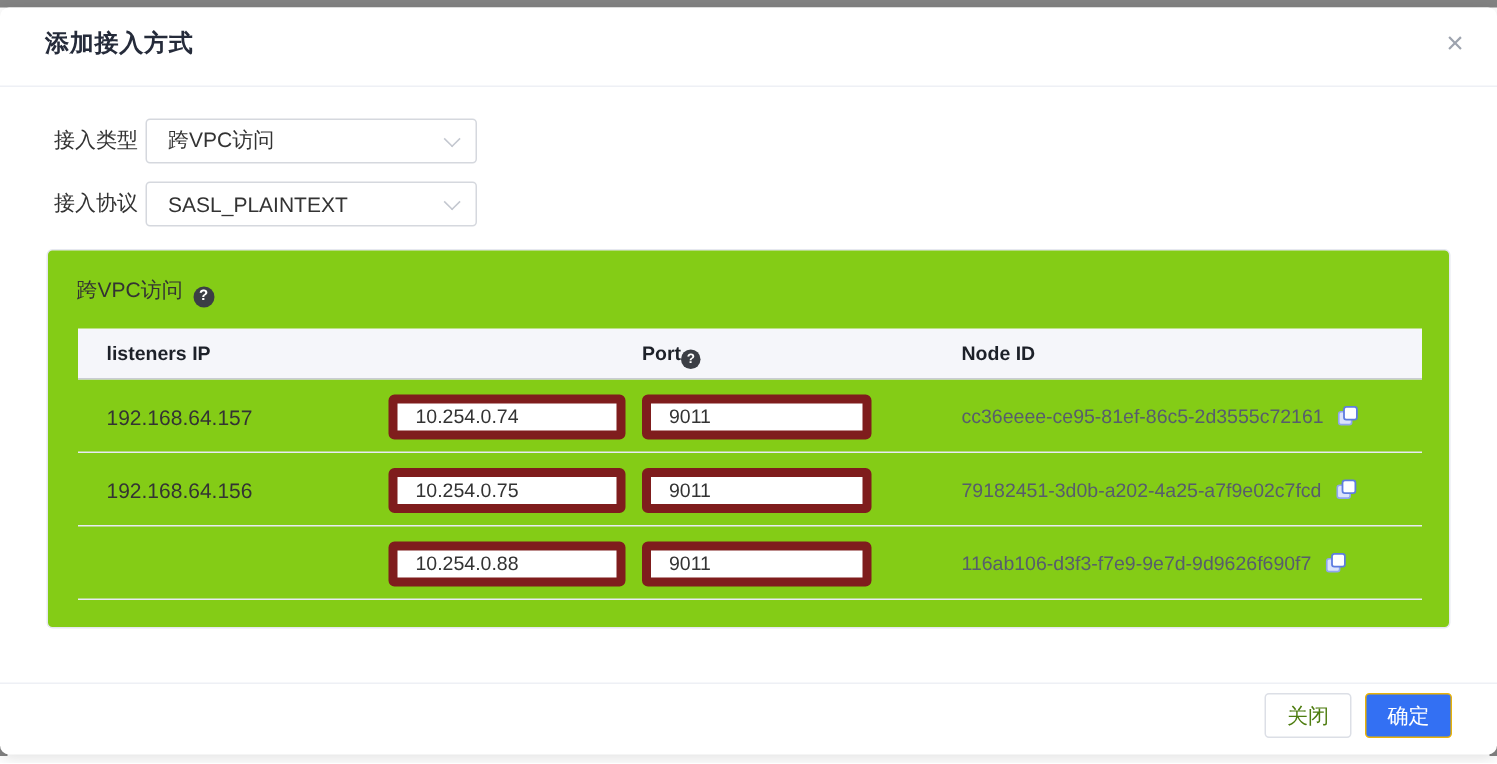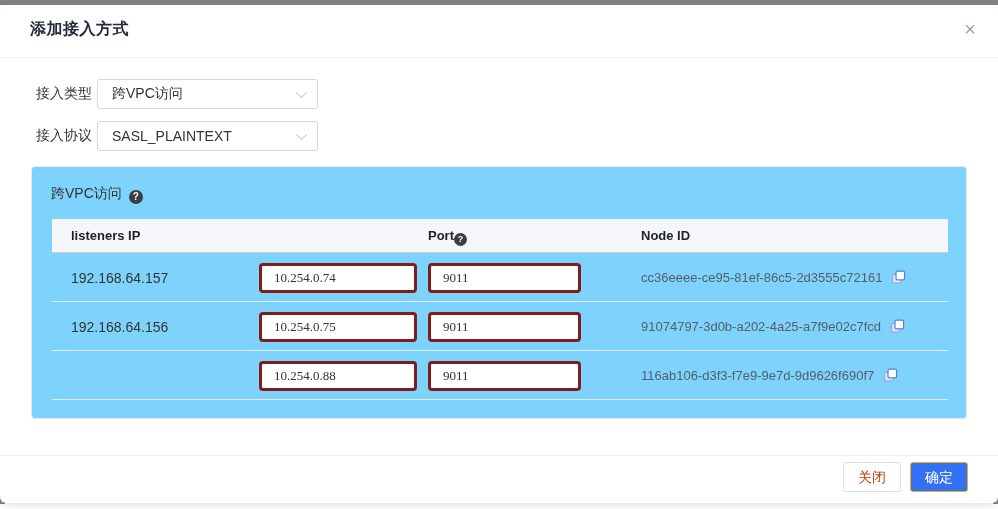--- a/index.html
+++ b/index.html
@@ -55,21 +55,21 @@
   .help-icon {
     display: inline-block; width: 14px; height: 14px; border-radius: 50%;
     background: #3b3e45; color: #fff; font-size: 10px; line-height: 14px;
     text-align: center; font-weight: bold; vertical-align: -2px;
   }
   .help-icon.sm { width: 13px; height: 13px; line-height: 13px; font-size: 9px; }
 
   
   .panel {
     position: absolute; top: 161px; left: 31px; width: 936px; height: 253px;
-    border: 1px solid #e6e8f0; border-radius: 4px; background: #7dd3fc;
+    border: 1px solid #e6e8f0; border-radius: 4px; background: #84cc16;
   }
   .panel-title { position: absolute; top: 18px; left: 19px; font-size: 14px; color: #333; }
   .panel-title .help-icon { margin-left: 7px; }
 
   .table { position: absolute; top: 52px; left: 20px; width: 896px; }
   .thead {
     position: relative; height: 34px; background: #f5f6fa;
     border-bottom: 1px solid #c9ccd3;
   }
   .th {
@@ -79,37 +79,37 @@
   .tr { position: relative; height: 49px; border-bottom: 1px solid #e8eaf2; }
   .td {
     position: absolute; top: 0; height: 49px; display: flex; align-items: center;
     font-size: 14px; color: #333; white-space: nowrap;
   }
   .c1 { left: 19px; }
   .c2 { left: 207px; }
   .c3 { left: 376px; }
   .c4 { left: 589px; }
   .cell-input {
-    height: 30px; border: 3px solid #7f1d1d; border-radius: 4px;
+    height: 30px; border: 6px solid #7f1d1d; border-radius: 4px;
     font-size: 13px; color: #333; padding: 0 12px; outline: none;
-    font-family: Liberation Serif, serif; background: #fff;
+    font-family: Liberation Sans, sans-serif; background: #fff;
   }
   .cell-input.ip { width: 158px; }
   .cell-input.port { width: 153px; }
   .node-id { font-size: 13px; color: #575d6c; }
   .copy-btn { margin-left: 9px; cursor: pointer; display: inline-flex; align-items: center; }
 
   
   .footer-divider { position: absolute; top: 450px; left: 0; width: 100%; height: 1px; background: #eef0f5; }
   .btn {
     position: absolute; top: 457px; width: 58px; height: 30px; border-radius: 3px;
     font-size: 14px; text-align: center; cursor: pointer; line-height: 28px;
     font-family: "Liberation Sans", "DejaVu Sans", sans-serif;
   }
-  .btn.ghost { right: 97px; background: #fff; border: 1px solid #dcdfe6; color: #c2410c; }
+  .btn.ghost { right: 97px; background: #fff; border: 1px solid #dcdfe6; color: #4d7c0f; }
   .btn.primary { right: 30px; background: #3370f3; border: 1px solid #eab308; color: #fff; }
 </style>
 </head>
 <body>
 
 <div class="stage">
   <div class="overlay-top"></div>
   <div class="corner-dot left"></div>
   <div class="corner-dot right"></div>
 
@@ -168,21 +168,21 @@
 
         <div class="tr">
           <div class="td c1">192.168.64.156</div>
           <div class="td c2">
               <input class="cell-input ip" value="10.254.0.75" style="">
             </div>
           <div class="td c3">
               <input class="cell-input port" value="9011" style="">
             </div>
           <div class="td c4">
-            <span class="node-id">91074797-3d0b-a202-4a25-a7f9e02c7fcd</span>
+            <span class="node-id">79182451-3d0b-a202-4a25-a7f9e02c7fcd</span>
             <span class="copy-btn">
               <svg width="15" height="15" viewBox="0 0 15 15">
                   <rect x="1.5" y="4.5" width="8.6" height="8.6" rx="1.6" fill="#dbe3fb" stroke="#8fa5ee" stroke-width="1.1"></rect>
                   <rect x="5" y="1.2" width="8.6" height="8.6" rx="1.6" fill="#fff" stroke="#5e7ce0" stroke-width="1.2"></rect>
                 </svg>
             </span>
           </div>
         </div>
 
         <div class="tr">

